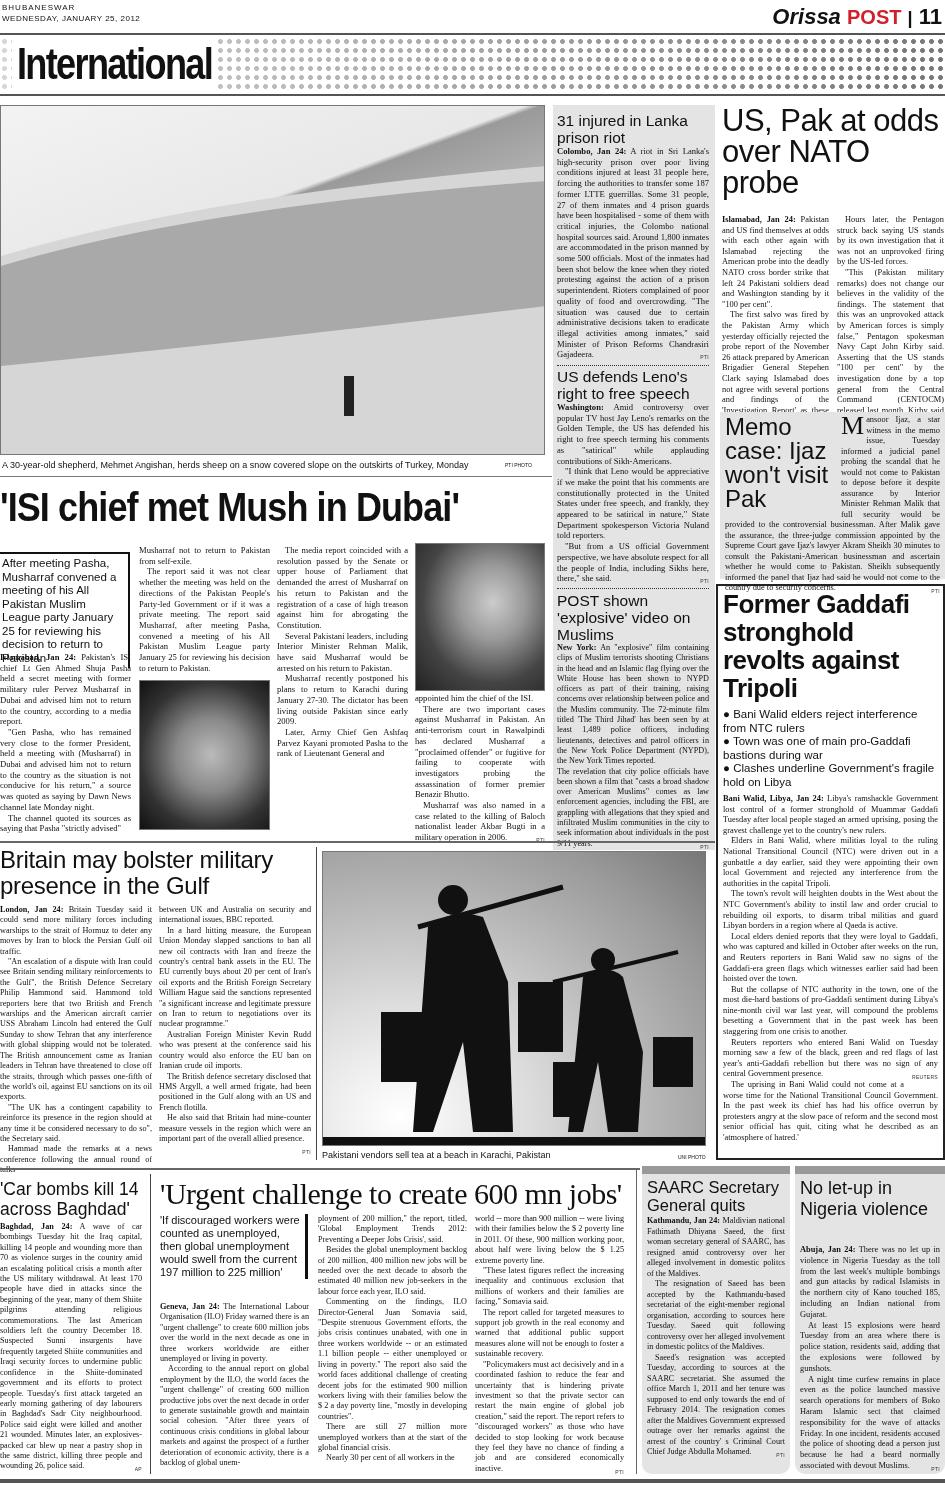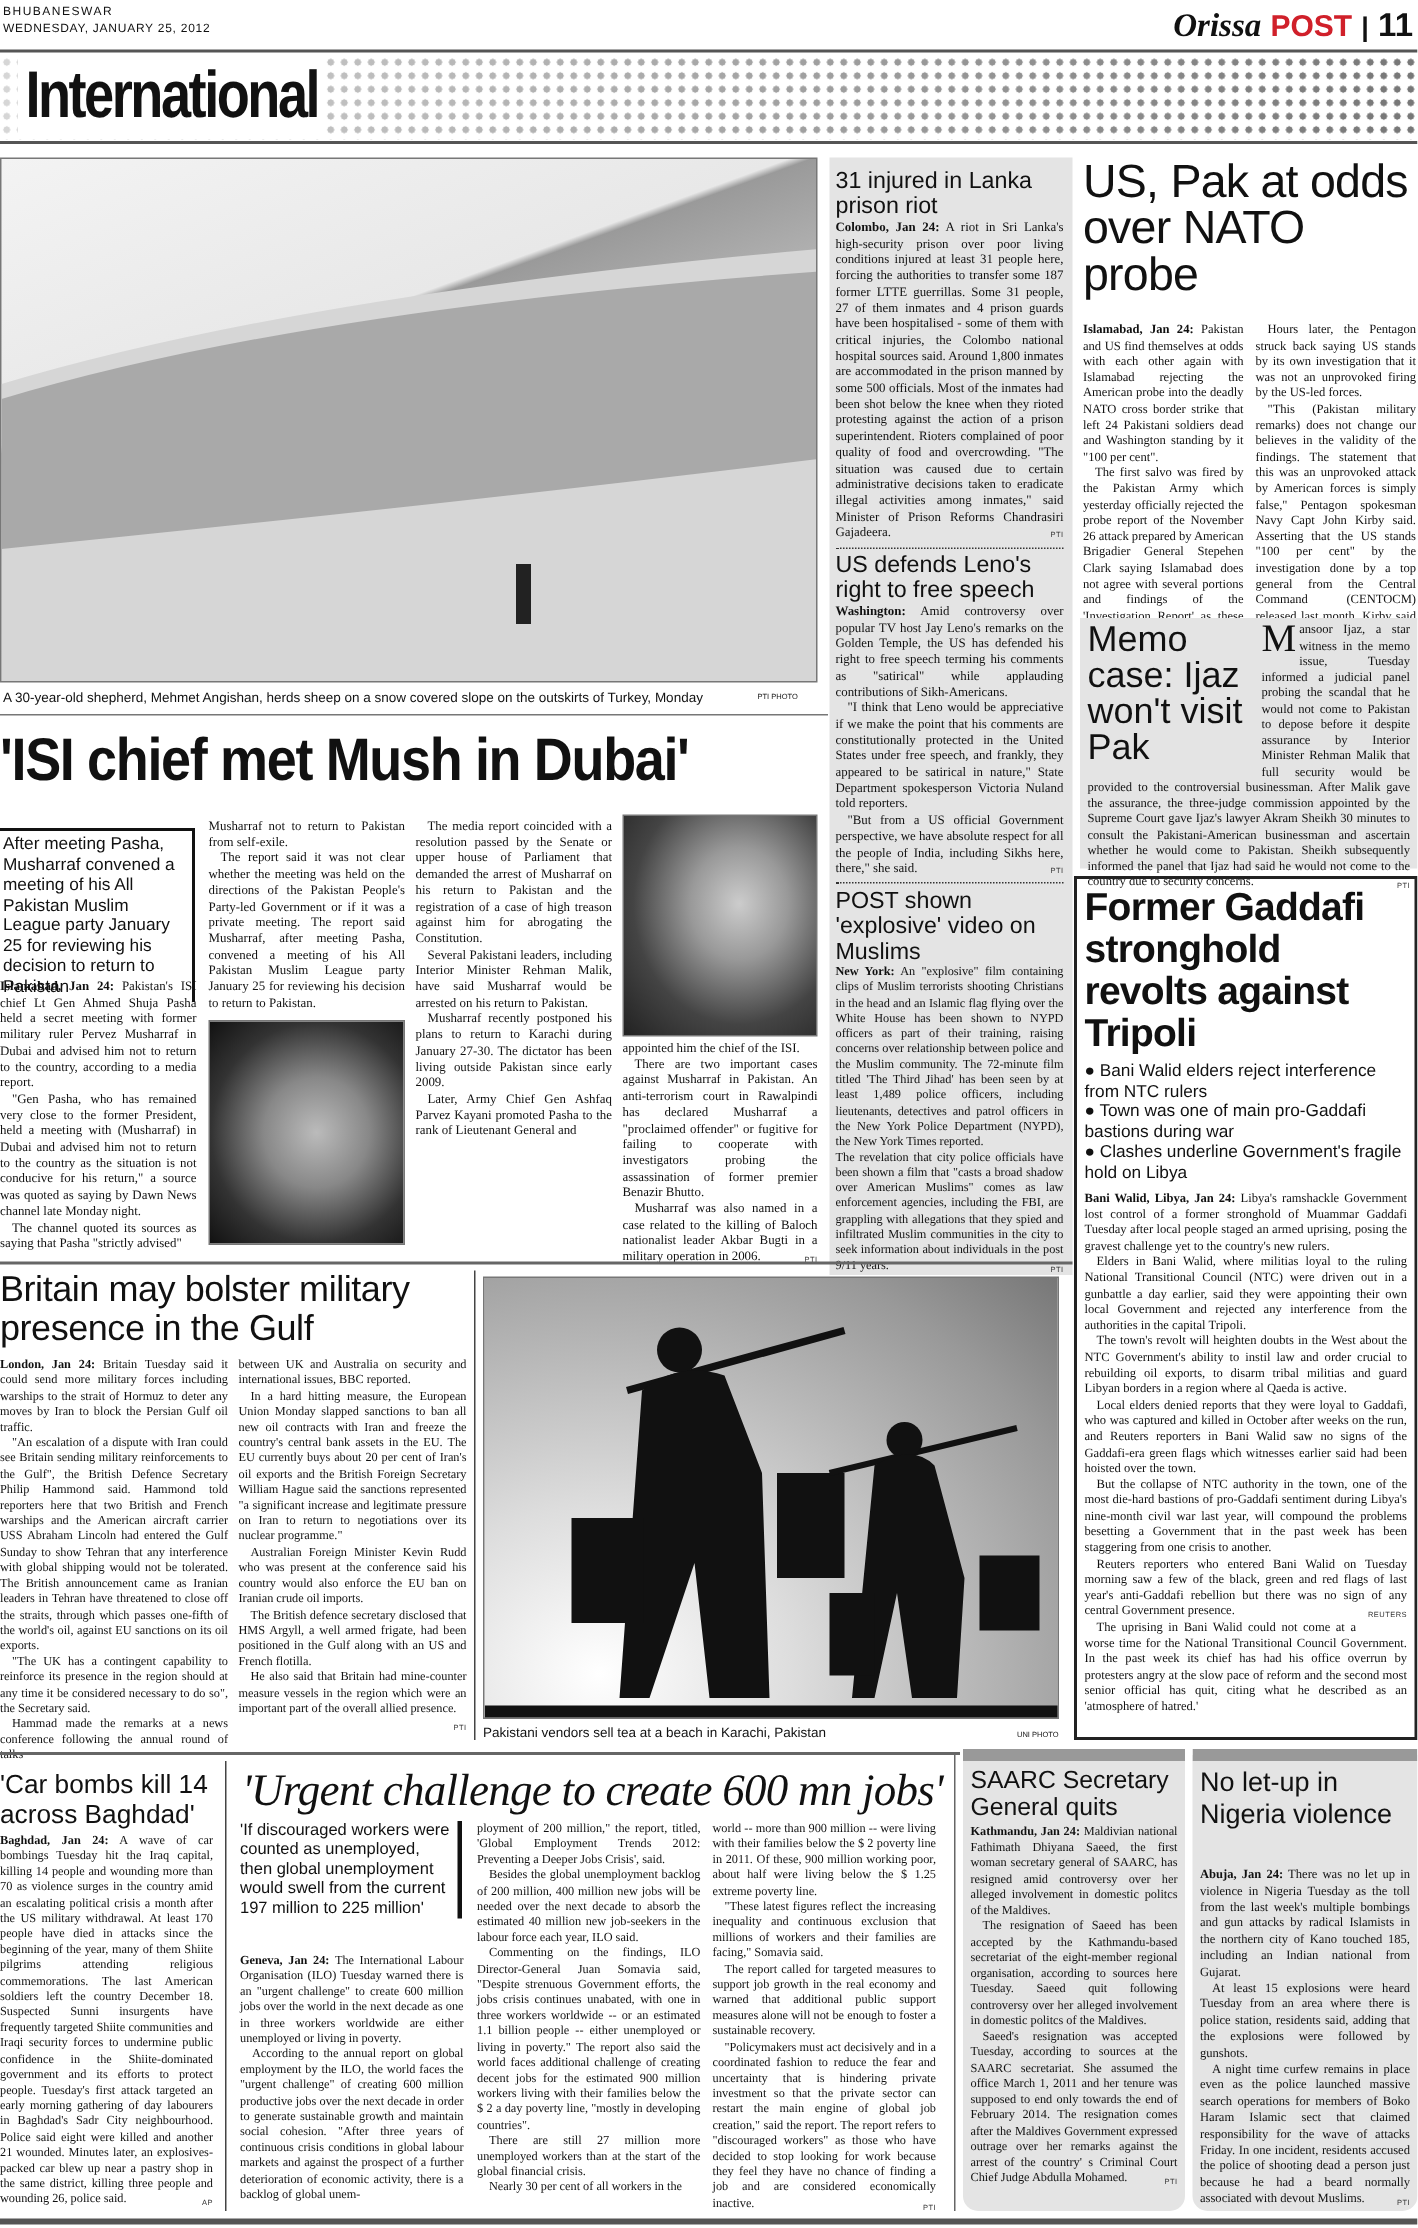--- a/index.html
+++ b/index.html
@@ -19,21 +19,21 @@
 .gray{background:#e4e4e4}
 .dots{background-image:radial-gradient(circle,#999 1.5px,transparent 1.7px);background-size:8px 8px}
 </style>
 </head>
 <body>
 
 <div class="abs sans" style="left:0;top:0;width:945px;height:34px">
   <div class="abs" style="left:2px;top:3px;font-size:8px;letter-spacing:1px">BHUBANESWAR</div>
   <div class="abs" style="left:2px;top:14px;font-size:8px;letter-spacing:.5px">WEDNESDAY, JANUARY 25, 2012</div>
   <div class="abs" style="right:3px;top:4px;font-size:22px;font-weight:bold;white-space:nowrap">
-    <span style="font-family:Liberation Serif, serif;font-style:italic">Orissa</span>
+    <span style="font-family:Liberation Sans, sans-serif;font-style:italic">Orissa</span>
     <span style="color:#d0202a;font-size:20px">POST</span>
     <span style="font-size:18px">|</span>
     <span>11</span>
   </div>
 </div>
 <div class="hr" style="left:0;top:33px;width:945px;height:2px;background:#555"></div>
 
 <div class="abs dots" style="left:0;top:37px;width:945px;height:56px;background-image:linear-gradient(90deg,rgba(255,255,255,.7),rgba(255,255,255,0)),radial-gradient(circle,#777 2.2px,transparent 2.4px);background-size:100% 100%,9px 9px"></div>
 <div class="abs cond" style="left:12px;top:37px;font-size:44px;font-weight:bold;letter-spacing:-2px;background:#fff;padding:0 6px;line-height:54px;transform:scaleX(.82);transform-origin:left">International</div>
 <div class="hr" style="left:0;top:94px;width:945px;height:2px;background:#555"></div>
@@ -179,24 +179,24 @@
 
 <div class="abs" style="left:0;top:1180px;width:142px">
   <div class="sans" style="font-size:17.5px;line-height:19.5px">'Car bombs kill 14 across Baghdad'</div>
   <div class="body" style="font-size:8.2px;line-height:10.4px;margin-top:3px">
     <p class="first"><span class="dl">Baghdad, Jan 24:</span> <span>A wave of car bombings Tuesday hit the Iraq capital, killing 14 people and wounding more than 70 as violence surges in the country amid an escalating political crisis a month after the US military withdrawal. At least 170 people have died in attacks since the beginning of the year, many of them Shiite pilgrims attending religious commemorations. The last American soldiers left the country December 18. Suspected Sunni insurgents have frequently targeted Shiite communities and Iraqi security forces to undermine public confidence in the Shiite-dominated government and its efforts to protect people. Tuesday's first attack targeted an early morning gathering of day labourers in Baghdad's Sadr City neighbourhood. Police said eight were killed and another 21 wounded. Minutes later, an explosives-packed car blew up near a pastry shop in the same district, killing three people and wounding 26, police said.</span><span class="credit">AP</span></p>
   </div>
 </div>
 <div class="vr" style="left:150px;top:1174px;height:300px"></div>
 
 <div class="abs" style="left:160px;top:1174px;width:470px">
-  <div style="font-family:'Liberation Serif',serif;font-style:italic;font-size:30px;line-height:40px;letter-spacing:-.5px;text-align:center;white-space:nowrap">'Urgent challenge to create 600 mn jobs'</div>
+  <div style="font-family:'Liberation Serif',serif;font-size:30px;line-height:40px;letter-spacing:-.5px;white-space:nowrap">'Urgent challenge to create 600 mn jobs'</div>
   <div class="abs sans" style="left:0;top:40px;width:148px;font-size:11px;line-height:13px;border-right:3px solid #111;padding-right:4px">'If discouraged workers were counted as unemployed, then global unemployment would swell from the current 197 million to 225 million'</div>
   <div class="abs body" style="left:0;top:128px;width:149px;font-size:8.2px;line-height:10.4px">
-    <p class="first"><span class="dl">Geneva, Jan 24:</span> <span>The International Labour Organisation (ILO) Tuesday warned there is an "urgent challenge" to create 600 million jobs over the world in the next decade as one in three workers worldwide are either unemployed or living in poverty.</span></p>
+    <p class="first"><span class="dl">Geneva, Jan 24:</span> <span>The International Labour Organisation (ILO) Friday warned there is an "urgent challenge" to create 600 million jobs over the world in the next decade as one in three workers worldwide are either unemployed or living in poverty.</span></p>
     <p>According to the annual report on global employment by the ILO, the world faces the "urgent challenge" of creating 600 million productive jobs over the next decade in order to generate sustainable growth and maintain social cohesion. "After three years of continuous crisis conditions in global labour markets and against the prospect of a further deterioration of economic activity, there is a backlog of global unem-</p>
   </div>
   <div class="abs body" style="left:158px;top:40px;width:149px;font-size:8.2px;line-height:10.4px">
     <p class="first">ployment of 200 million," the report, titled, 'Global Employment Trends 2012: Preventing a Deeper Jobs Crisis', said.</p>
     <p>Besides the global unemployment backlog of 200 million, 400 million new jobs will be needed over the next decade to absorb the estimated 40 million new job-seekers in the labour force each year, ILO said.</p>
     <p>Commenting on the findings, ILO Director-General Juan Somavia said, "Despite strenuous Government efforts, the jobs crisis continues unabated, with one in three workers worldwide -- or an estimated 1.1 billion people -- either unemployed or living in poverty." The report also said the world faces additional challenge of creating decent jobs for the estimated 900 million workers living with their families below the $ 2 a day poverty line, "mostly in developing countries".</p>
     <p>There are still 27 million more unemployed workers than at the start of the global financial crisis.</p>
     <p>Nearly 30 per cent of all workers in the</p>
   </div>
   <div class="abs body" style="left:315px;top:40px;width:149px;font-size:8.2px;line-height:10.4px">

